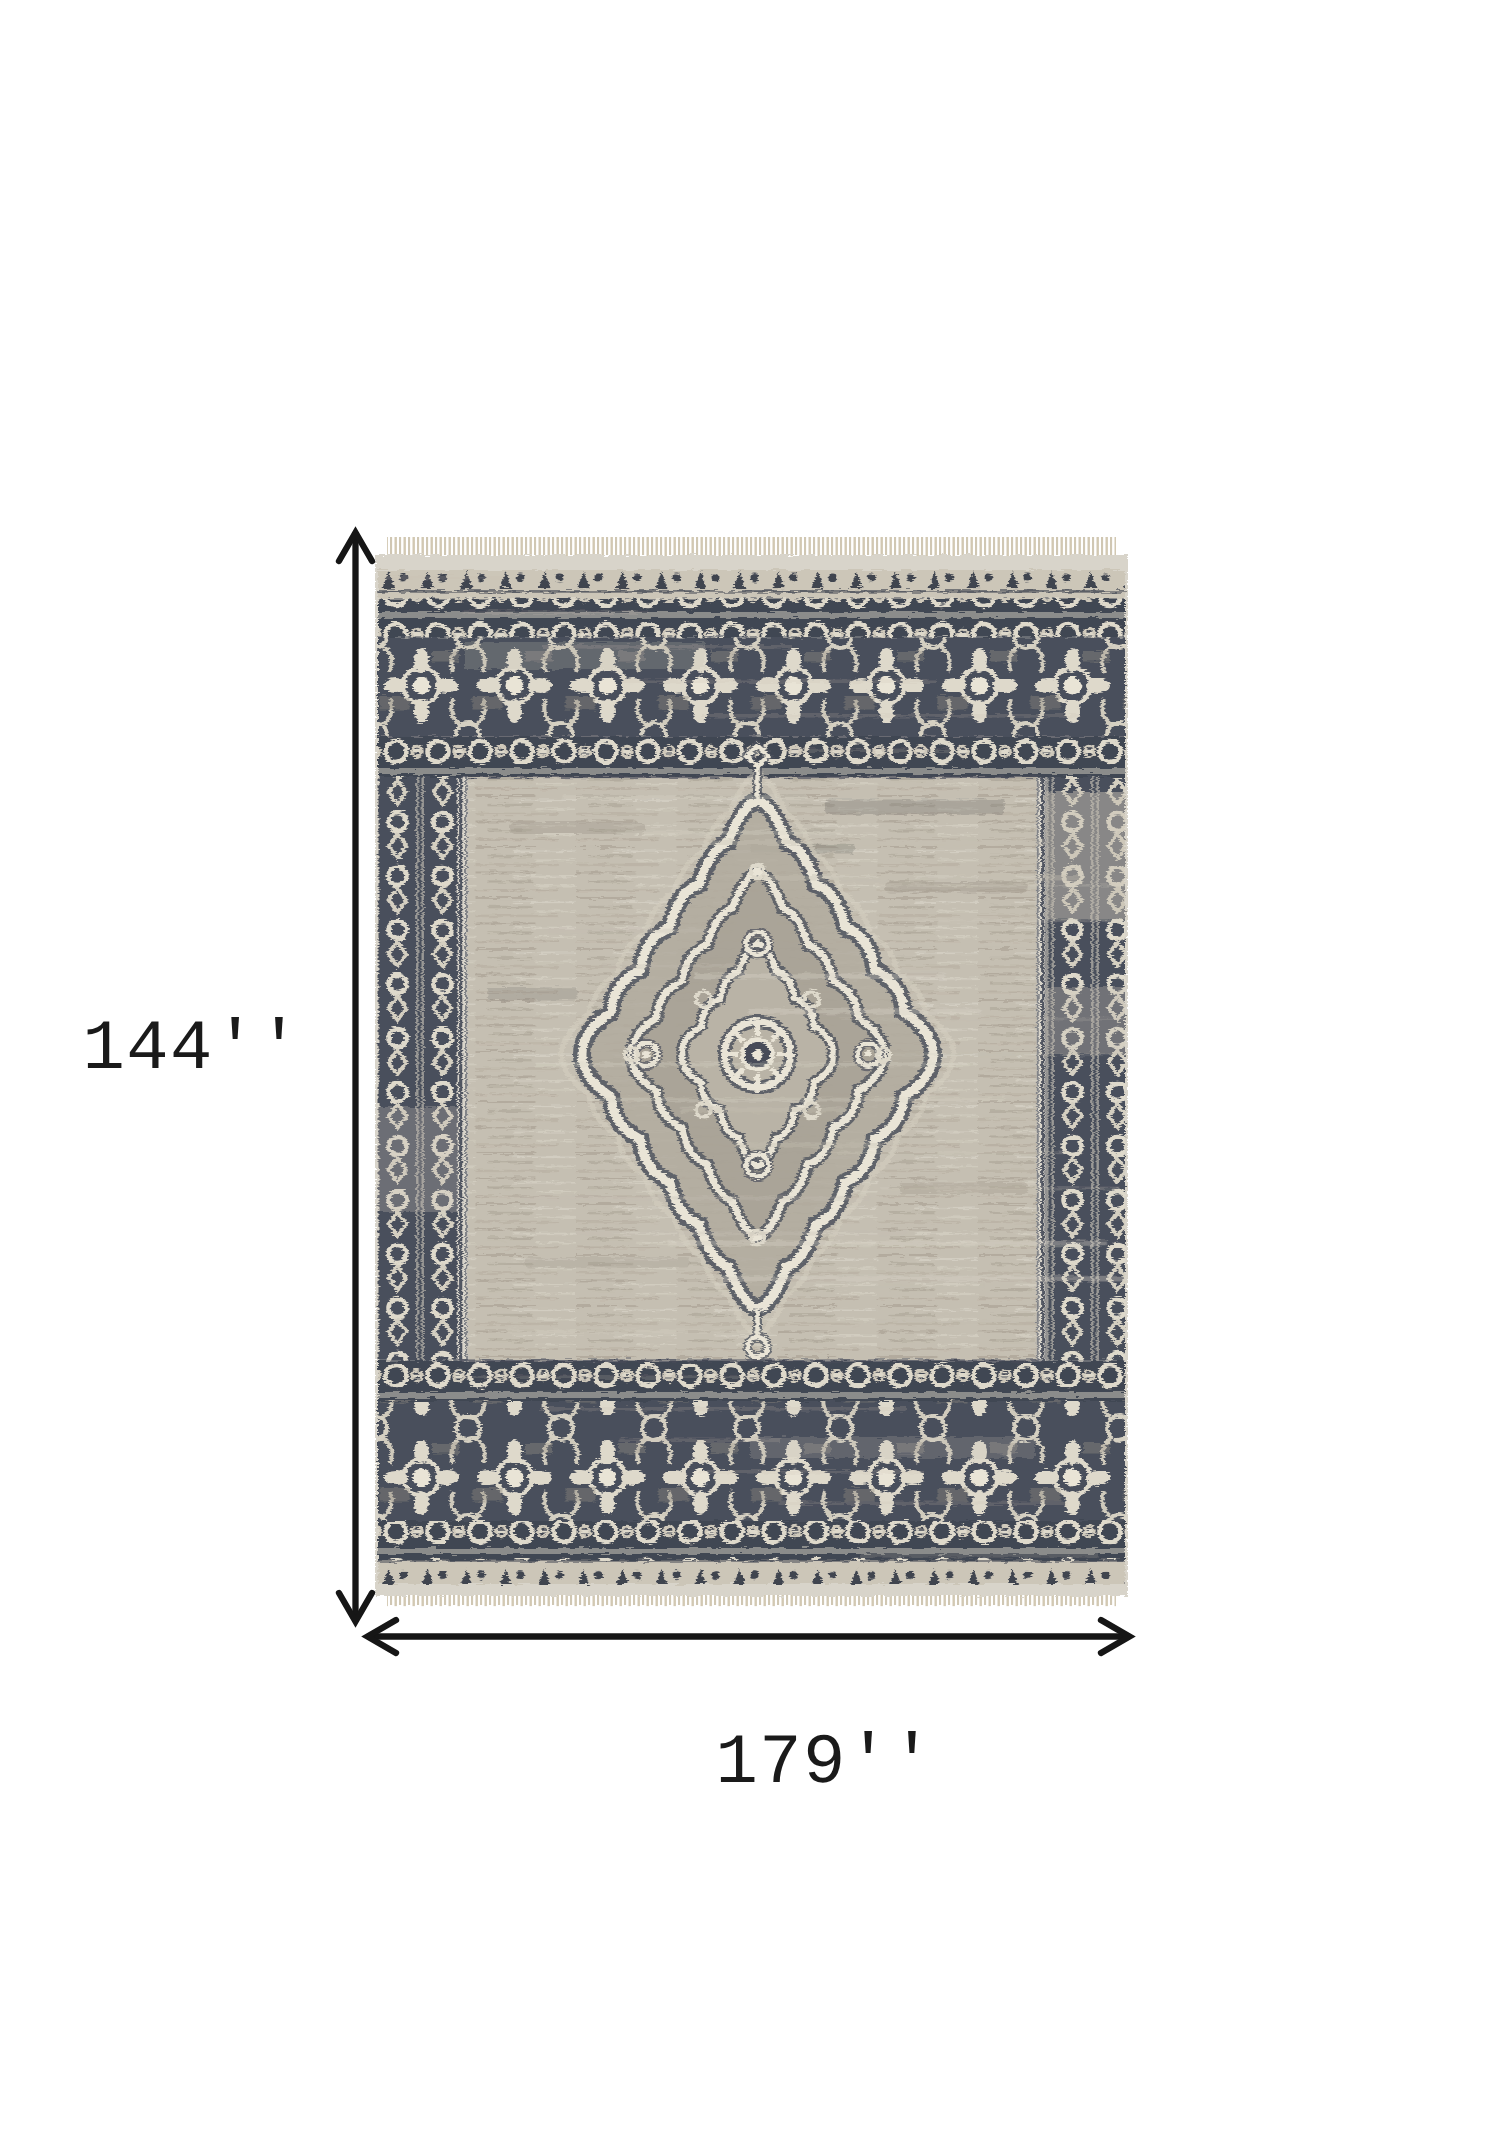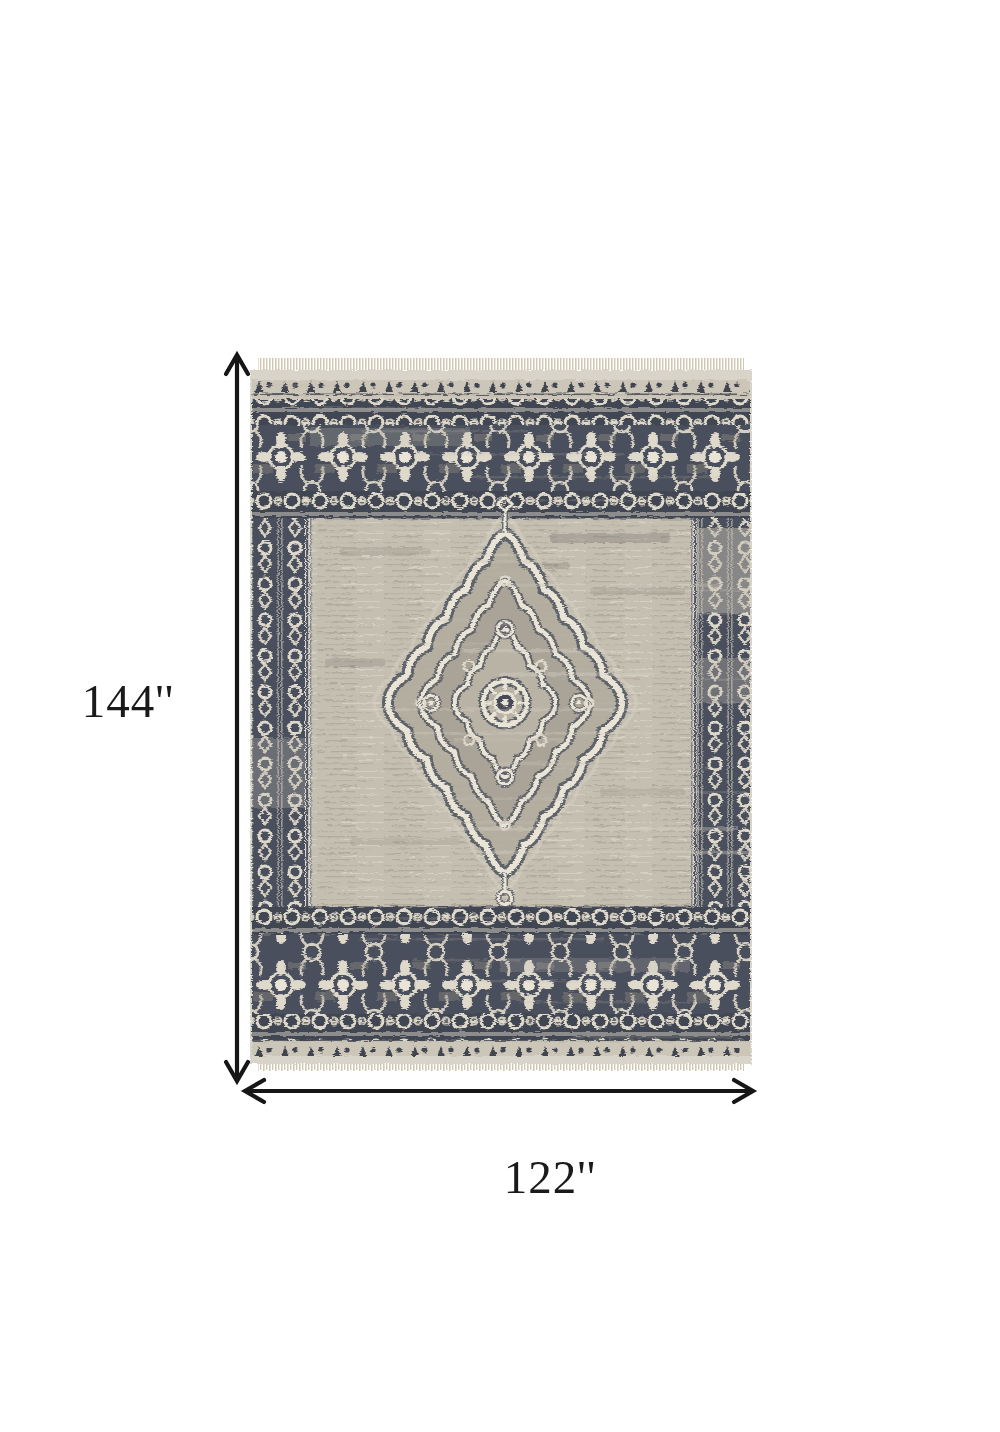--- a/index.html
+++ b/index.html
@@ -1,20 +1,20 @@
 <!DOCTYPE html>
 <html style="--page-bg: #ffffff; --arrow: #161616; --label: #1a1a1a; --field: #c5bfb2; --field-light: #d9d4c8; --field-dark: #9b9386; --border-dark: #414652; --border-dark-2: #4a4f5c; --ivory: #ded9cb; --ivory-bright: #e9e4d6; --fringe: #d2c8b2; --edge: #d8d4ca; --medallion-fill: #b2ac9f; --outline-dark: #4e535e;"><head>
 <meta charset="utf-8">
 <style>
   html,body{margin:0;padding:0;background:#fff;}
   .canvas{
     position:relative;
     width:1000px;height:1400px;
     background:var(--page-bg,#ffffff);
-    font-family:Liberation Serif, serif;
+    font-family:Liberation Mono, monospace;
     overflow:hidden;
   }
   .rug{
     position:absolute;left:250px;top:358px;
     width:502px;height:713px;display:block;
   }
   .dims{
     position:absolute;left:0;top:0;width:1000px;height:1432px;
     pointer-events:none;display:block;
   }
@@ -279,14 +279,14 @@
       <polyline points="226,1062 237,1081 248,1062"></polyline>
     </g>
     <g>
       <line x1="247" y1="1091" x2="751" y2="1091"></line>
       <polyline points="264,1080 245,1091 264,1102"></polyline>
       <polyline points="734,1080 753,1091 734,1102"></polyline>
     </g>
   </svg>
 
   <div class="dim-label v">144''</div>
-  <div class="dim-label h">122''</div>
+  <div class="dim-label h">179''</div>
 </div>
 
 </body></html>

